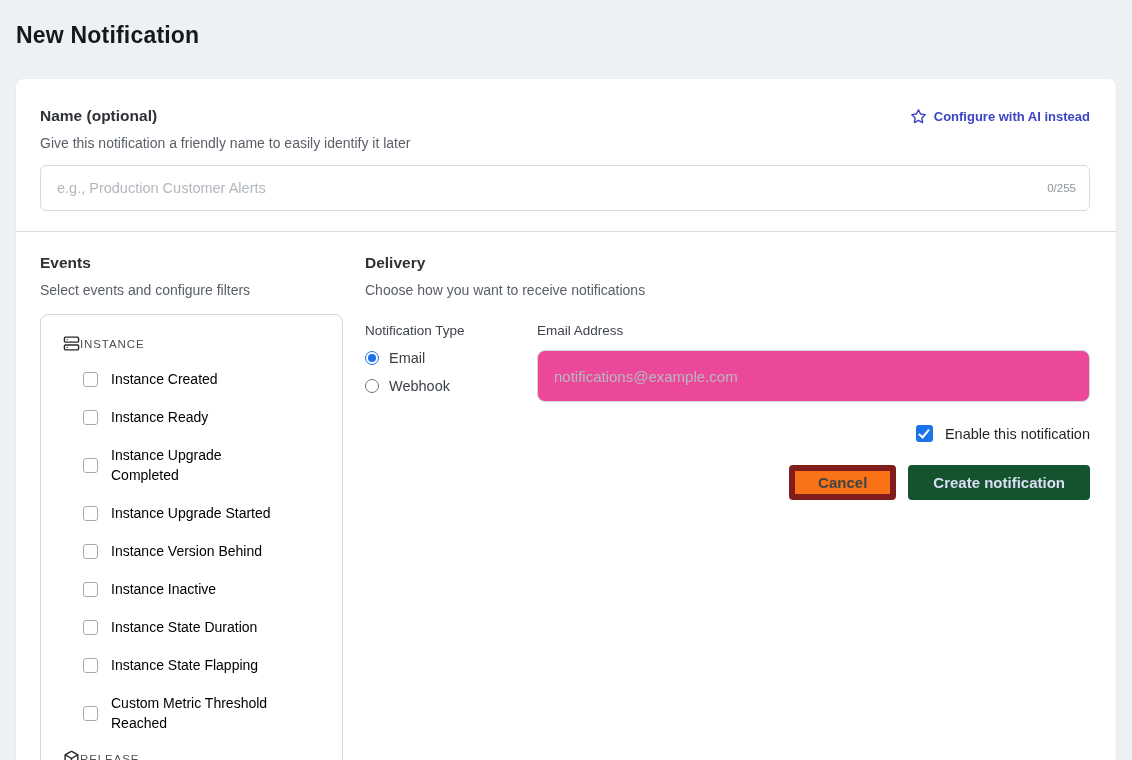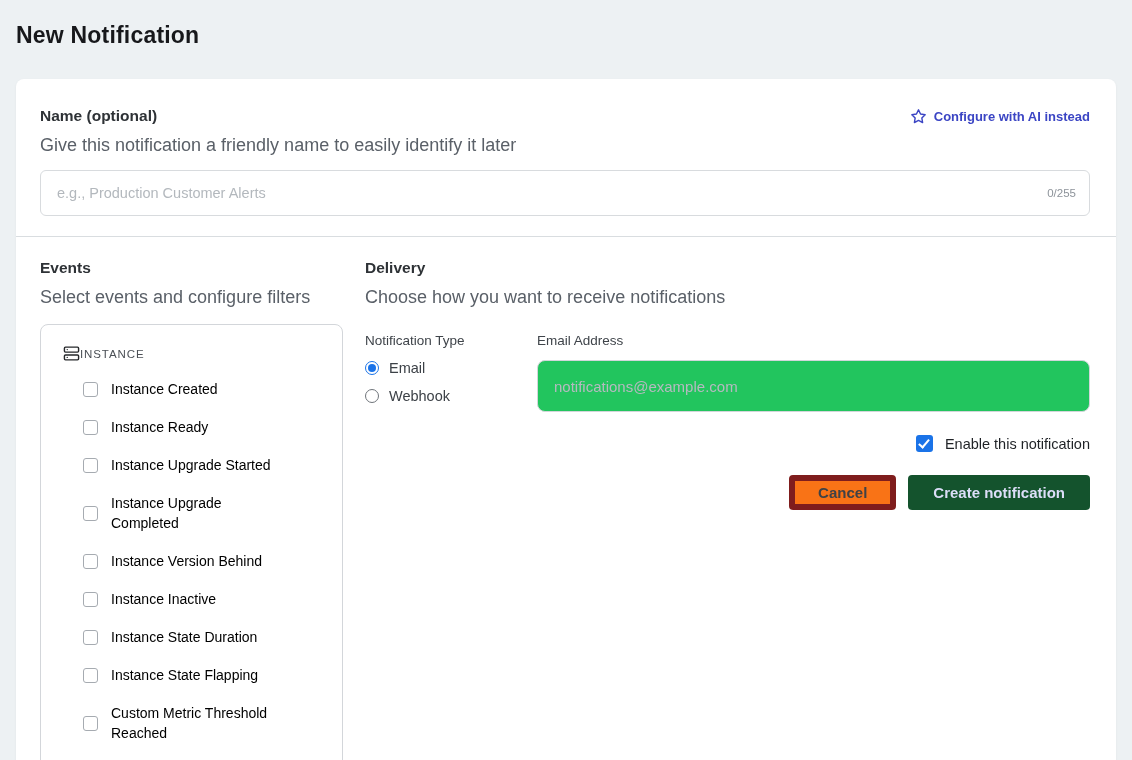--- a/index.html
+++ b/index.html
@@ -27,21 +27,21 @@
   .name-header-row {
     display: flex; justify-content: space-between; align-items: center; text-align: center;
   }
   .section-heading { font-size: 15.5px; font-weight: 700; color: #2e3236; }
   .ai-link {
     display: flex; align-items: center; gap: 7px;
     color: #3b45c4; font-size: 13px; font-weight: 600;
     text-decoration: none; cursor: pointer;
   }
   .ai-link svg { stroke: #3b45c4; }
-  .hint { font-size: 18px; color: #5a6068; margin-top: 10px; }
+  .hint { font-size: 14px; color: #5a6068; margin-top: 10px; }
   .name-input-wrap { position: relative; margin-top: 14px; }
   .text-input {
     width: 100%; height: 46px;
     border: 1px solid #d8dbde; border-radius: 6px;
     padding: 0 64px 0 16px;
     font-size: 14.5px; color: #33373c;
     font-family: "Liberation Sans", sans-serif;
     outline: none; background: #fff;
   }
   .text-input::placeholder { color: #b3b8bd; }
@@ -97,21 +97,21 @@
     content: ""; position: absolute; inset: 2px;
     border-radius: 50%; background: #1a73e8;
   }
   .email-input {
     margin-top: 12px;
     width: 100%; height: 52px;
     border: 1px solid #d3d6da; border-radius: 8px;
     padding: 0 16px;
     font-size: 15px; color: #33373c;
     font-family: "Liberation Sans", sans-serif;
-    outline: none; background: #22c55e;
+    outline: none; background: #ec4899;
   }
   .email-input::placeholder { color: #b6bac0; }
   .enable-row {
     display: flex; justify-content: flex-end; align-items: center; gap: 12px;
     margin-top: 23px; cursor: pointer;
   }
   .cb-checked {
     width: 17px; height: 17px; flex: none;
     background: #1a73e8; border-radius: 3px;
     display: flex; align-items: center; justify-content: center;
@@ -184,25 +184,25 @@
           <div class="event-item">
             <span class="checkbox"></span>
             <span class="event-label">Instance Created</span>
           </div>
           <div class="event-item">
             <span class="checkbox"></span>
             <span class="event-label">Instance Ready</span>
           </div>
           <div class="event-item">
             <span class="checkbox"></span>
+            <span class="event-label">Instance Upgrade Completed</span>
+          </div>
+          <div class="event-item">
+            <span class="checkbox"></span>
             <span class="event-label">Instance Upgrade Started</span>
-          </div>
-          <div class="event-item">
-            <span class="checkbox"></span>
-            <span class="event-label">Instance Upgrade Completed</span>
           </div>
           <div class="event-item">
             <span class="checkbox"></span>
             <span class="event-label">Instance Version Behind</span>
           </div>
           <div class="event-item">
             <span class="checkbox"></span>
             <span class="event-label">Instance Inactive</span>
           </div>
           <div class="event-item">

